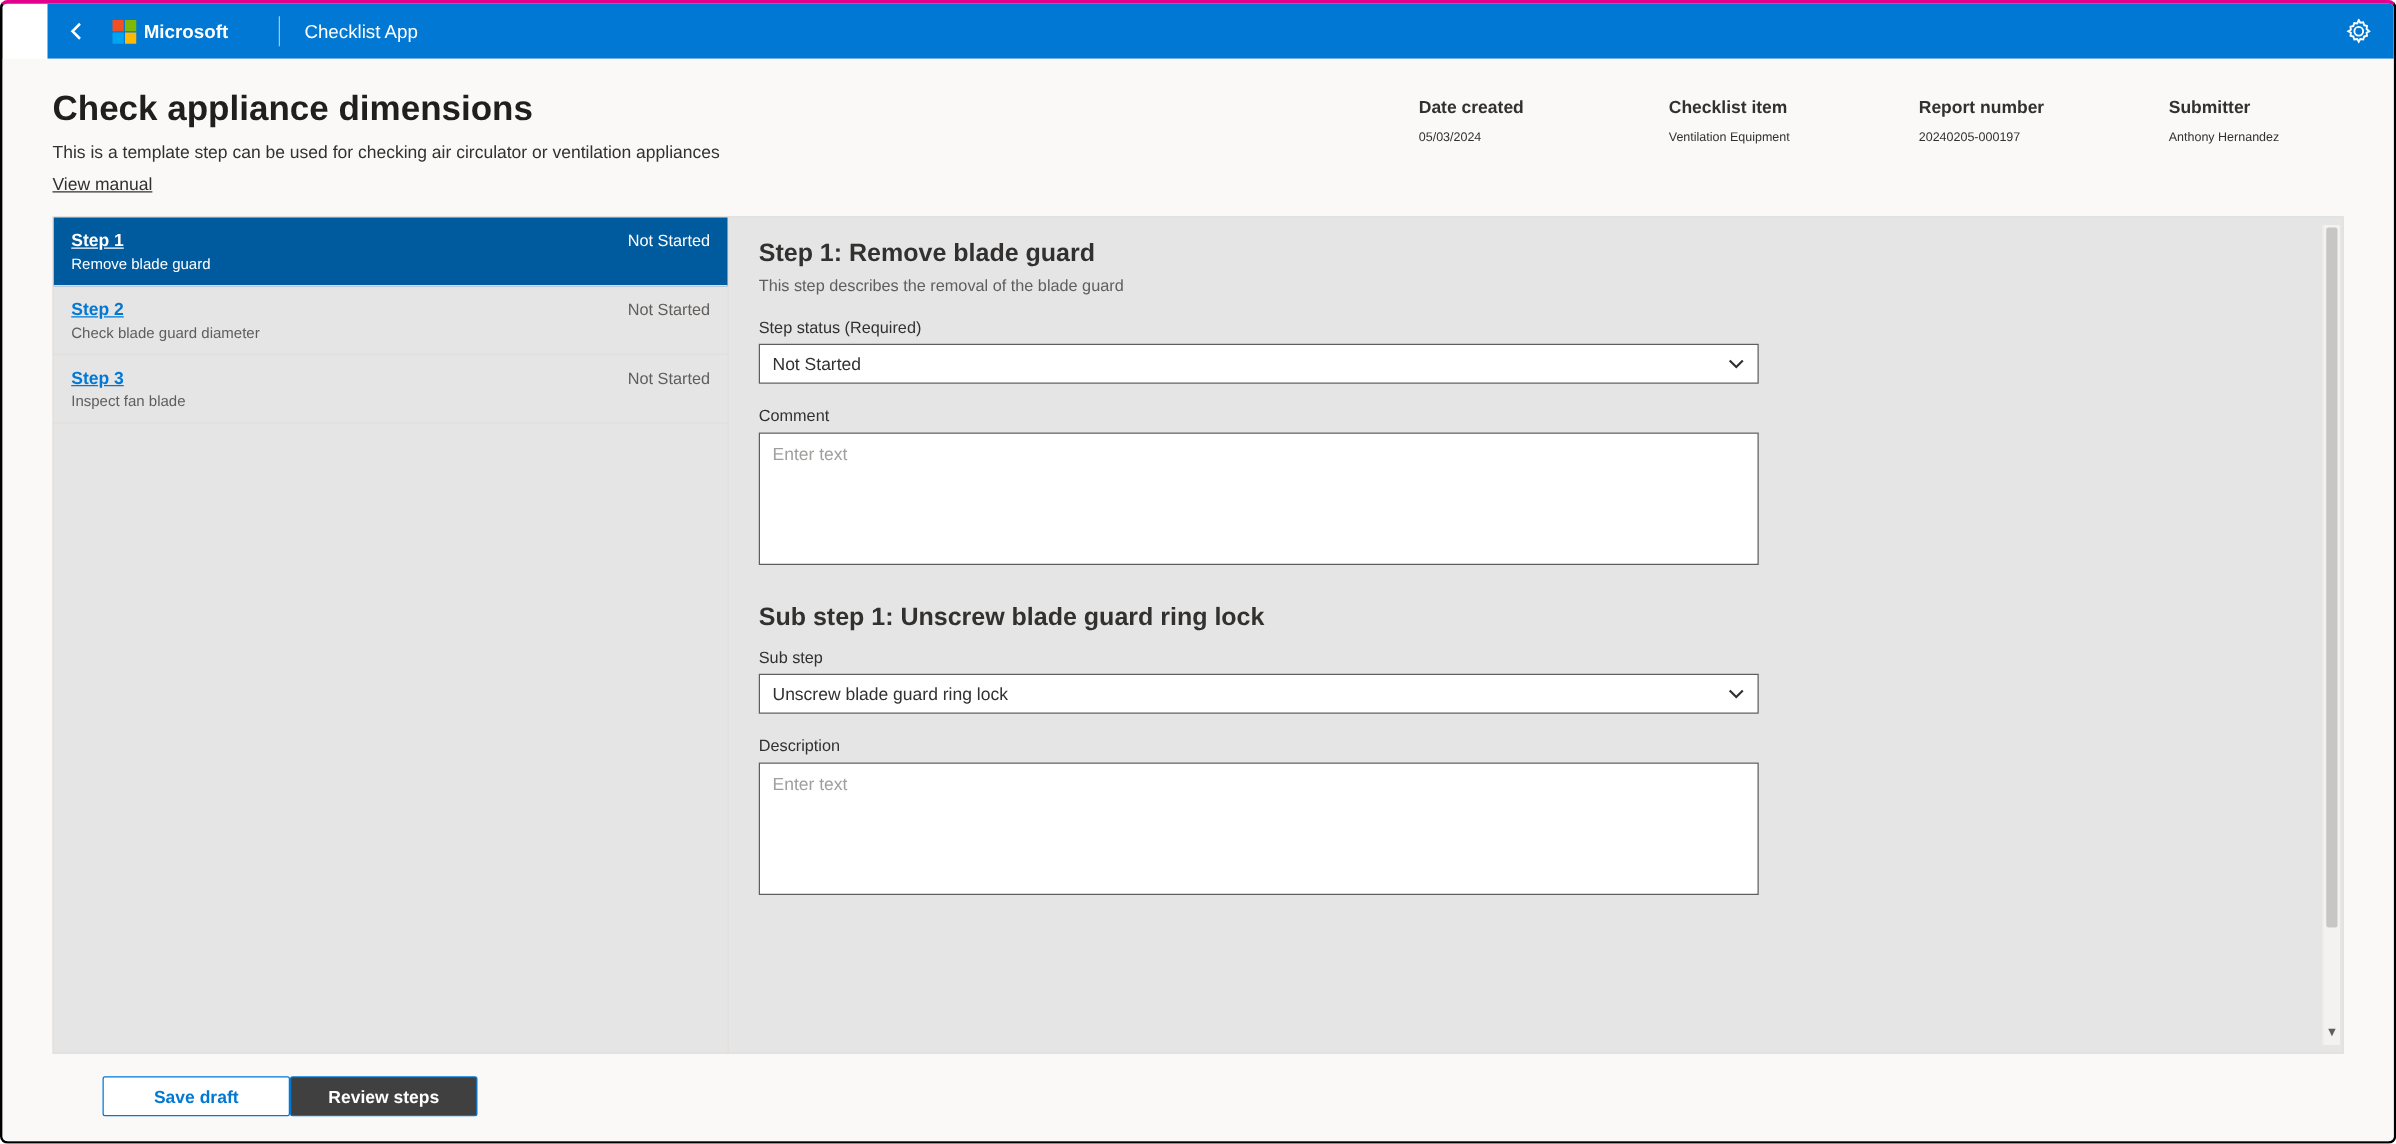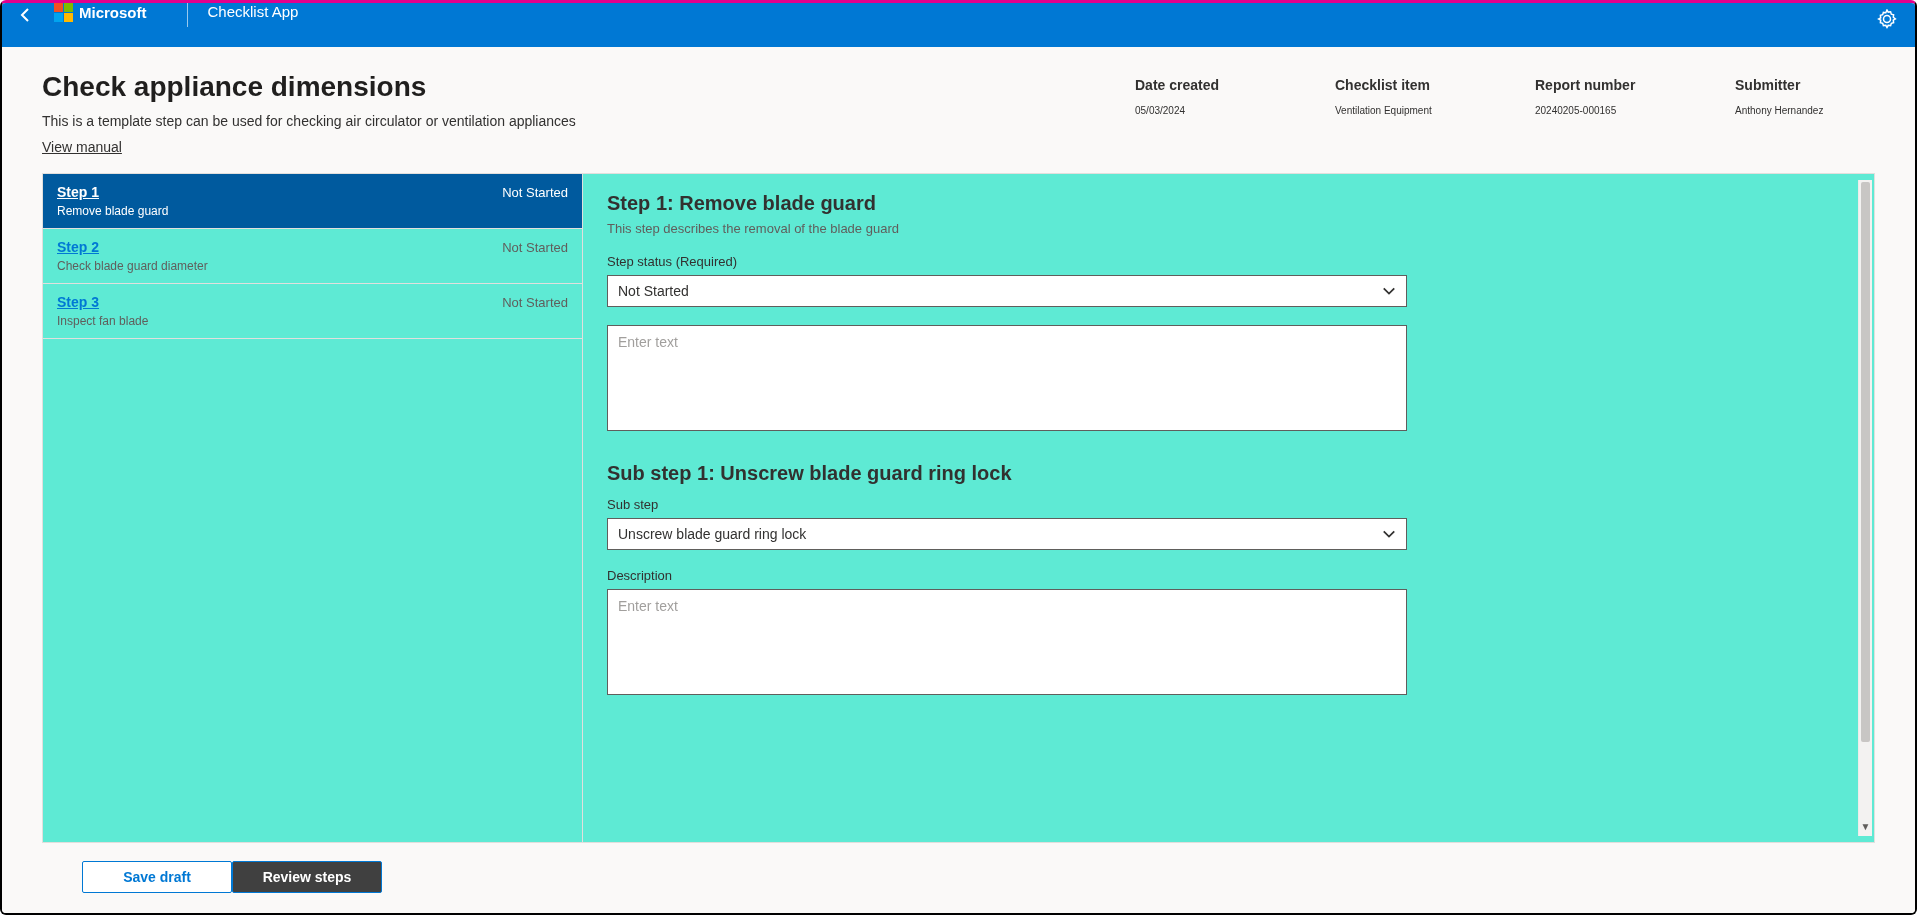--- a/index.html
+++ b/index.html
@@ -17,23 +17,24 @@
   border-radius: 6px;
   overflow: hidden;
   position: relative;
   display: flex;
   flex-direction: column;
 }
 .topbar {
   background: #0078d4;
   height: 44px;
   display: flex;
-  align-items: flex-start;
-  padding: 0 12px;
+  align-items: center;
+  padding: 12px 12px;
   color: #fff;
+  margin-left: 36px;
 }
 .back-btn {
   background: none; border: none; cursor: pointer;
   width: 24px; height: 24px; display:flex; align-items:center; justify-content:center;
   margin-right: 16px;
 }
 .ms-logo { display:flex; align-items:center; gap:6px; margin-right: 20px; }
 .ms-logo-squares { display:inline-grid; grid-template-columns: 9px 9px; grid-template-rows:9px 9px; gap:1px; }
 .ms-logo-squares span:nth-child(1){background:#f25022;}
 .ms-logo-squares span:nth-child(2){background:#7fba00;}
@@ -66,21 +67,21 @@
 }
 .meta-col { display:flex; flex-direction:column; gap:12px; min-width:140px; }
 .meta-label { font-weight:600; font-size:14px; }
 .meta-value { font-size:10px; }
 
 .content-row {
   margin-top:18px;
   flex:1;
   display:flex;
   border:1px solid #e1dfdd;
-  background:#5eead4;
+  background:#e5e5e5;
   min-height:0;
 }
 .step-list {
   width:540px;
   border-right:1px solid #e1dfdd;
   display:flex;
   flex-direction:column;
 }
 .step-item {
   border-bottom:1px solid #e1dfdd;
@@ -192,21 +193,21 @@
         <div class="meta-col">
           <div class="meta-label">Date created</div>
           <div class="meta-value">05/03/2024</div>
         </div>
         <div class="meta-col">
           <div class="meta-label">Checklist item</div>
           <div class="meta-value">Ventilation Equipment</div>
         </div>
         <div class="meta-col">
           <div class="meta-label">Report number</div>
-          <div class="meta-value">20240205-000165</div>
+          <div class="meta-value">20240205-000197</div>
         </div>
         <div class="meta-col">
           <div class="meta-label">Submitter</div>
           <div class="meta-value">Anthony Hernandez</div>
         </div>
       </div>
     </div>
 
     <div class="content-row">
 
@@ -239,20 +240,21 @@
         <div class="detail-desc">This step describes the removal of the blade guard</div>
 
         <div class="field-label">Step status (Required)</div>
         <div class="select-wrap">
           <span class="select-value">Not Started</span>
           <svg class="chevron-svg" viewBox="0 0 16 16">
               <path d="M2 5 L8 11 L14 5" stroke="#323130" stroke-width="2" fill="none"></path>
             </svg>
         </div>
 
+        <div class="field-label">Comment</div>
         <textarea class="textarea" placeholder="Enter text" style=""></textarea>
 
         <h3 class="substep-title">Sub step 1: Unscrew blade guard ring lock</h3>
 
         <div class="field-label">Sub step</div>
         <div class="select-wrap">
           <span class="select-value">Unscrew blade guard ring lock</span>
           <svg class="chevron-svg" viewBox="0 0 16 16">
               <path d="M2 5 L8 11 L14 5" stroke="#323130" stroke-width="2" fill="none"></path>
             </svg>

